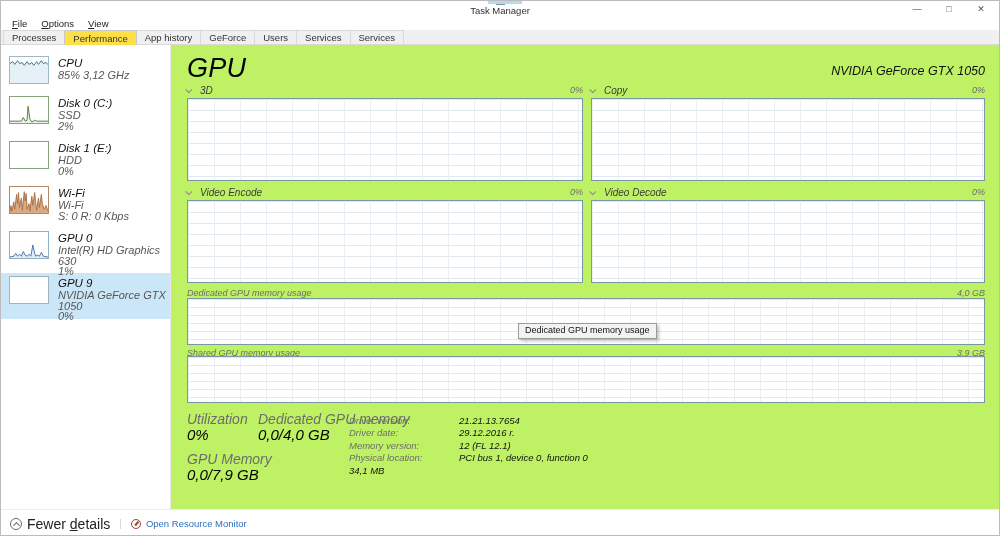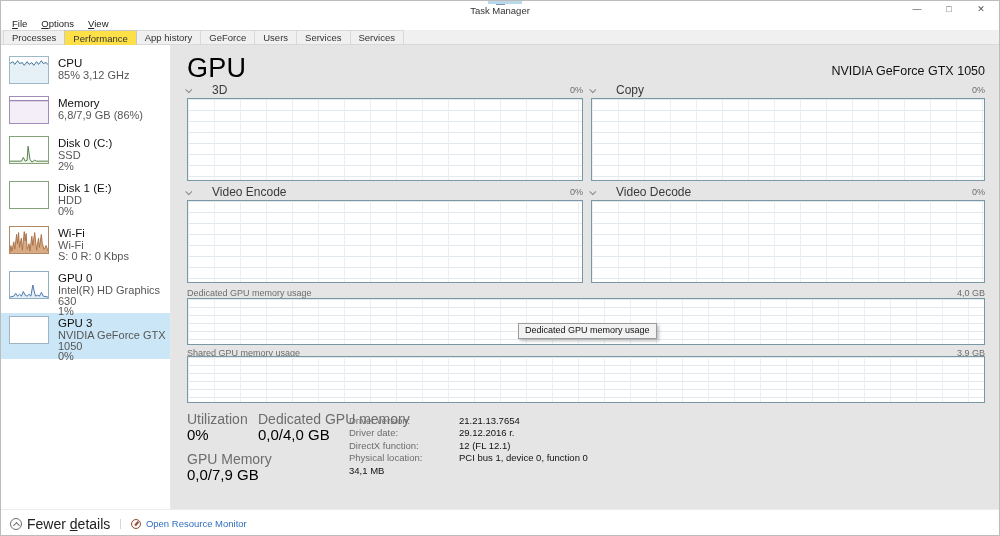--- a/index.html
+++ b/index.html
@@ -19,21 +19,21 @@
   .menubar { position:absolute; left:0; top:15px; width:100%; height:14px; background:#fff; display:flex; align-items:center; padding-left:4px; }
   .menu-item { font-size:9.5px; color:#222; padding:0 7px; }
   .accel { text-decoration:underline; }
 
   
   .tabbar { position:absolute; left:0; top:29px; width:100%; height:15px; background:#f0f0f0; border-bottom:1px solid #d9d9d9; display:flex; align-items:flex-end; padding-left:2px; }
   .tab { font-size:9.5px; color:#333; padding:2px 8px 2px 8px; height:14px; border:1px solid #d9d9d9; border-bottom:none; background:#f0f0f0; margin-right:-1px; display:flex; align-items:center; }
   .tab.active { background:#fde047; height:15px; margin-bottom:-1px; border-color:#c9c9c9; position:relative; z-index:2; }
 
   
-  .body { position:absolute; left:0; top:44px; width:1000px; height:464px; background:#e5e5e5; }
+  .body { position:absolute; left:0; top:44px; width:1000px; height:464px; background:#bef264;font-style:italic; }
   .sidebar { position:absolute; left:0; top:0; width:170px; height:464px; border-right:1px solid #e8e8e8; padding-top:8px; background:#fff; }
   .side-item { display:flex; align-items:flex-start; padding:3px 0 0 8px; }
   .side-item.h40 { height:40px; } .side-item.h45 { height:45px; } .side-item.h46 { height:46px; }
   .side-item.selected { background:var(--accent-selected); }
   .thumb { width:40px; height:28px; background:#fff; border:1px solid #999; margin-right:9px; flex:none; }
   .thumb svg { display:block; width:100%; height:100%; }
   .thumb.cpu  { border-color:var(--cpu-border); }
   .thumb.mem  { border-color:var(--mem-border); }
   .thumb.disk { border-color:var(--disk-border); }
   .thumb.wifi { border-color:var(--wifi-border); }
@@ -41,21 +41,21 @@
   .thumb.gpu1 { border-color:var(--gpu1-border); }
   .side-text { padding-top:1px; }
   .side-title { font-size:11.5px; color:#111; line-height:13px; }
   .side-sub { font-size:11px; color:#565656; line-height:10.5px; }
 
   
   .main-heading { position:absolute; left:186px; top:52px; font-size:27px; font-weight:300; color:#000; letter-spacing:0.3px; }
   .device-name { position:absolute; right:16px; top:63px; font-size:12.5px; color:#111; text-align:right; }
 
   .chart-header { position:absolute; height:12px; display:flex; align-items:center; }
-  .chart-header .lbl { font-size:12px; color:#3a3a3a; margin-left:20px; }
+  .chart-header .lbl { font-size:10px; color:#3a3a3a; margin-left:8px; }
   .chart-header .val { margin-left:auto; font-size:9px; color:#6d6d6d; }
   .chev { width:5px; height:5px; border-left:1px solid #8a8a8a; border-bottom:1px solid #8a8a8a; transform:rotate(-45deg) translateY(-1px); flex:none; }
 
   .chart { position:absolute; border:1px solid var(--chart-border); background:#fff;
     background-image:
       repeating-linear-gradient(to right, var(--grid-v) 0 1px, transparent 1px 26px),
       repeating-linear-gradient(to bottom, var(--grid-h) 0 1px, transparent 1px 11px); }
   .chart.mem { background-image:
       repeating-linear-gradient(to right, var(--grid-v) 0 1px, transparent 1px 26px),
       repeating-linear-gradient(to bottom, var(--grid-h) 0 1px, transparent 1px 8px); }
@@ -130,32 +130,20 @@
             <path d="M0,7 3,5 5,8 8,4 10,7 13,6 15,9 18,5 20,8 23,6 25,9 28,5 30,8 33,4 35,7 38,6 40,8 L40,28 0,28 Z" fill="var(--cpu-fill)"></path>
             <polyline points="0,7 3,5 5,8 8,4 10,7 13,6 15,9 18,5 20,8 23,6 25,9 28,5 30,8 33,4 35,7 38,6 40,8" fill="none" stroke="var(--cpu-accent)" stroke-width="1"></polyline>
           </svg>
         </span>
         <span class="side-text">
           <div class="side-title">CPU</div>
           <div class="side-sub">85% 3,12 GHz</div>
         </span>
       </div>
 
-      <div class="side-item h40">
-        <span class="thumb mem">
-          <svg viewBox="0 0 40 28" preserveAspectRatio="none">
-            <rect x="0" y="4" width="40" height="24" fill="var(--mem-fill)"></rect>
-            <polyline points="0,4 40,4" fill="none" stroke="var(--mem-accent)" stroke-width="1"></polyline>
-          </svg>
-        </span>
-        <span class="side-text">
-          <div class="side-title">Memory</div>
-          <div class="side-sub">6,8/7,9 GB (86%)</div>
-        </span>
-      </div>
 
       <div class="side-item h45">
         <span class="thumb disk">
           <svg viewBox="0 0 40 28" preserveAspectRatio="none">
             <path d="M0,26 12,26 14,22 16,26 18,25 19,10 21,24 23,27 26,25 28,26 40,26 L40,28 0,28 Z" fill="var(--disk-fill)"></path>
             <polyline points="0,26 12,26 14,22 16,26 18,25 19,10 21,24 23,27 26,25 28,26 40,26" fill="none" stroke="var(--disk-accent)" stroke-width="1"></polyline>
           </svg>
         </span>
         <span class="side-text">
           <div class="side-title">Disk 0 (C:)</div>
@@ -201,21 +189,21 @@
           <div class="side-sub">Intel(R) HD Graphics 630</div>
           <div class="side-sub">1%</div>
         </span>
       </div>
 
       <div class="side-item h46 selected">
         <span class="thumb gpu1">
           <svg viewBox="0 0 40 28" preserveAspectRatio="none"></svg>
         </span>
         <span class="side-text">
-          <div class="side-title">GPU 3</div>
+          <div class="side-title">GPU 9</div>
           <div class="side-sub">NVIDIA GeForce GTX 1050</div>
           <div class="side-sub">0%</div>
         </span>
       </div>
 
     </div>
 
     <div class="main-heading" style="top:8px;">GPU</div>
     <div class="device-name" style="top:19px;">NVIDIA GeForce GTX 1050</div>
 
@@ -276,21 +264,21 @@
     <div class="details-col" style="top:370px;">
       <div class="detail-row">
         <span class="detail-label">Driver version:</span>
         <span class="detail-value">21.21.13.7654</span>
       </div>
       <div class="detail-row">
         <span class="detail-label">Driver date:</span>
         <span class="detail-value">29.12.2016 r.</span>
       </div>
       <div class="detail-row">
-        <span class="detail-label">DirectX function:</span>
+        <span class="detail-label">Memory version:</span>
         <span class="detail-value">12 (FL 12.1)</span>
       </div>
       <div class="detail-row">
         <span class="detail-label">Physical location:</span>
         <span class="detail-value">PCI bus 1, device 0, function 0</span>
       </div>
       <div class="detail-row">
         <span class="detail-value">34,1 MB</span>
       </div>
     </div>

